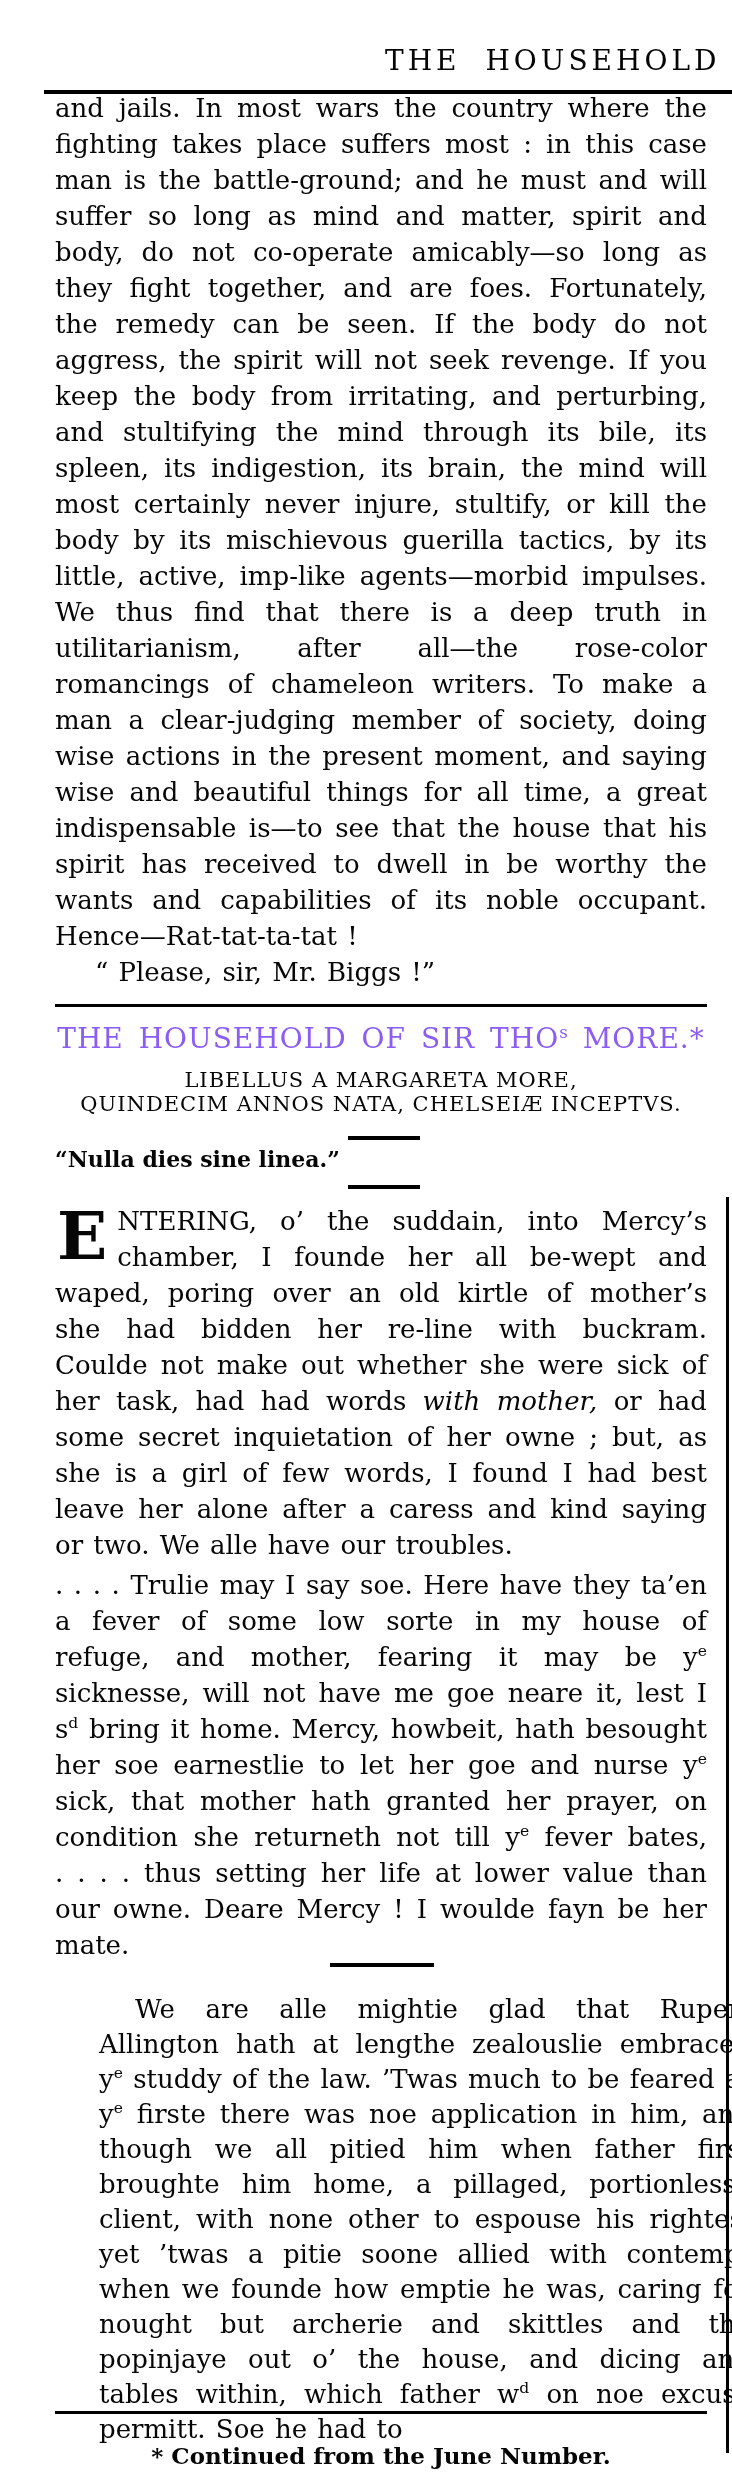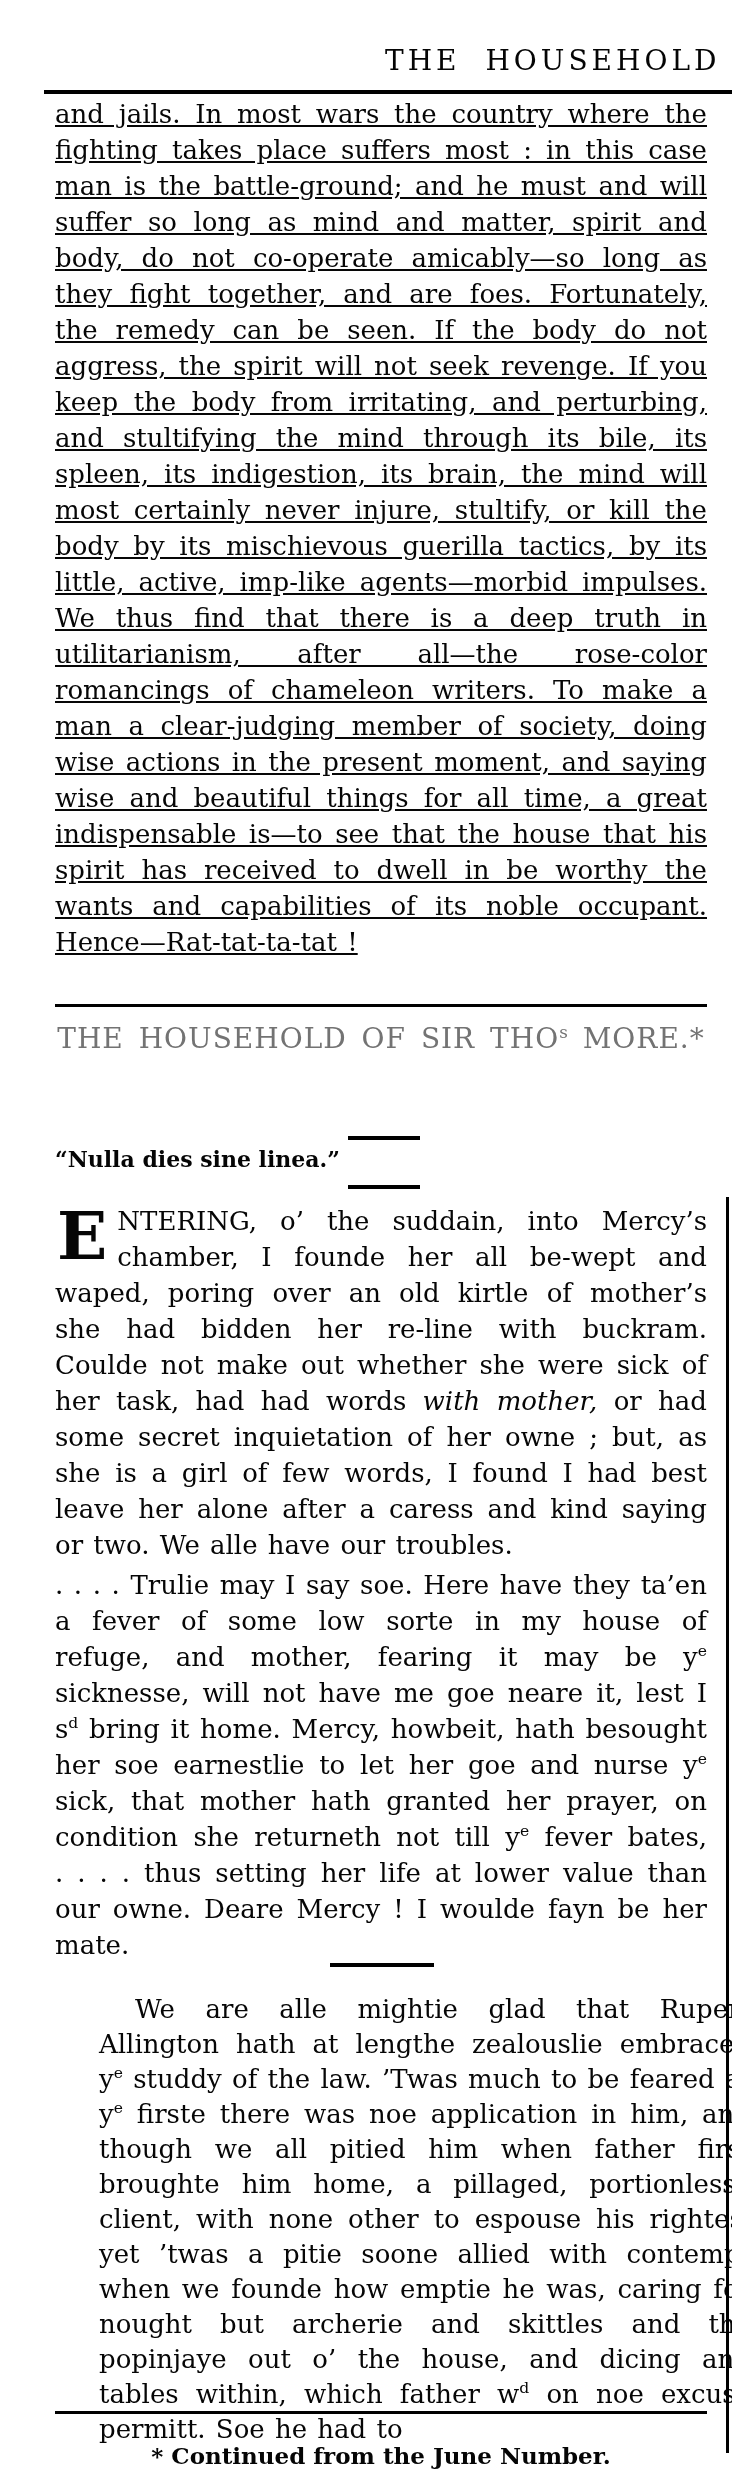--- a/index.html
+++ b/index.html
@@ -18,28 +18,28 @@
   .rule-small-2  { left:348px; top:1185px; width:72px;  height:4px; }
   .rule-small-3  { left:330px; top:1963px; width:104px; height:4px; }
   .rule-footnote { left:55px;  top:2411px; width:652px; height:3px; }
   .rule-column   { left:726px; top:1197px; width:3px;   height:1256px; }
   .body-text {
     position:absolute; left:55px; width:652px;
     font-size:26px; line-height:36px; text-align:justify;
     word-spacing:2px; color:#060606;
   }
   .body-text p { margin:0; }
-  .intro-col { top:96px;text-decoration:underline; }
+  .intro-col { top:90px; }
   .p-speech { text-indent:40px; }
   .p-indent { text-indent:36px; }
   sup { font-size:60%; line-height:0; vertical-align:super; letter-spacing:0; }
   .article-title {
     position:absolute; left:55px; top:1022px; width:652px; text-align:center;
     font-size:28px; letter-spacing:1px; word-spacing:5px; white-space:nowrap;
-    color:#737373;
+    color:#8b5cf6;
   }
   .article-subtitle {
     position:absolute; left:55px; top:1068px; width:652px; text-align:center;
     font-size:21px; line-height:24px; letter-spacing:1px; color:#060606;
   }
   .article-motto {
     position:absolute; left:55px; top:1146px; width:652px; 
     font-size:22px; font-weight:bold; color:#050505;
   }
   .para-entering { top:1203px; }
@@ -58,26 +58,31 @@
 <body>
 
 <div class="page">
 
   <div class="running-head">THE HOUSEHOLD OF</div>
 
   <div class="rule rule-top"></div>
 
   <div class="body-text intro-col">
     <p>and jails.  In most wars the country where the fighting takes place suffers most&nbsp;: in this case man is the battle-ground; and he must and will suffer so long as mind and matter, spirit and body, do not co-operate amicably—so long as they fight together, and are foes.  Fortunately, the remedy can be seen.  If the body do not aggress, the spirit will not seek revenge.  If you keep the body from irritating, and perturbing, and stultifying the mind through its bile, its spleen, its indigestion, its brain, the mind will most certainly never injure, stultify, or kill the body by its mischievous guerilla tactics, by its little, active, imp-like agents—morbid impulses.  We thus find that there is a deep truth in utilitarianism, after all—the rose-color romancings of chameleon writers.  To make a man a clear-judging member of society, doing wise actions in the present moment, and saying wise and beautiful things for all time, a great indispensable is—to see that the house that his spirit has received to dwell in be worthy the wants and capabilities of its noble occupant.  Hence—Rat-tat-ta-tat&nbsp;!</p>
+    <p class="p-speech">“&nbsp;Please, sir, Mr. Biggs&nbsp;!”</p>
   </div>
 
   <div class="rule rule-section"></div>
 
   <div class="article-title">THE HOUSEHOLD OF SIR THO<sup>s</sup> MORE.*</div>
 
+  <div class="article-subtitle">
+    <div>LIBELLUS A MARGARETA MORE,</div>
+    <div>QUINDECIM ANNOS NATA, CHELSEIÆ INCEPTVS.</div>
+  </div>
 
   <div class="rule rule-small-1"></div>
 
   <div class="article-motto">“Nulla dies sine linea.”</div>
 
   <div class="rule rule-small-2"></div>
 
   <div class="body-text para-entering">
     <p>
       <span class="dropcap">E</span><span>NTERING, o’ the suddain, into Mercy’s chamber, I founde her all be-wept and waped, poring over an old kirtle of mother’s she had bidden her re-line with buckram.  Coulde not make out whether she were sick of her task, had had words <i>with mother,</i> or had some secret inquietation of her owne&nbsp;; but, as she is a girl of few words, I found I had best leave her alone after a caress and kind saying or two.  We alle have our troubles.</span>

